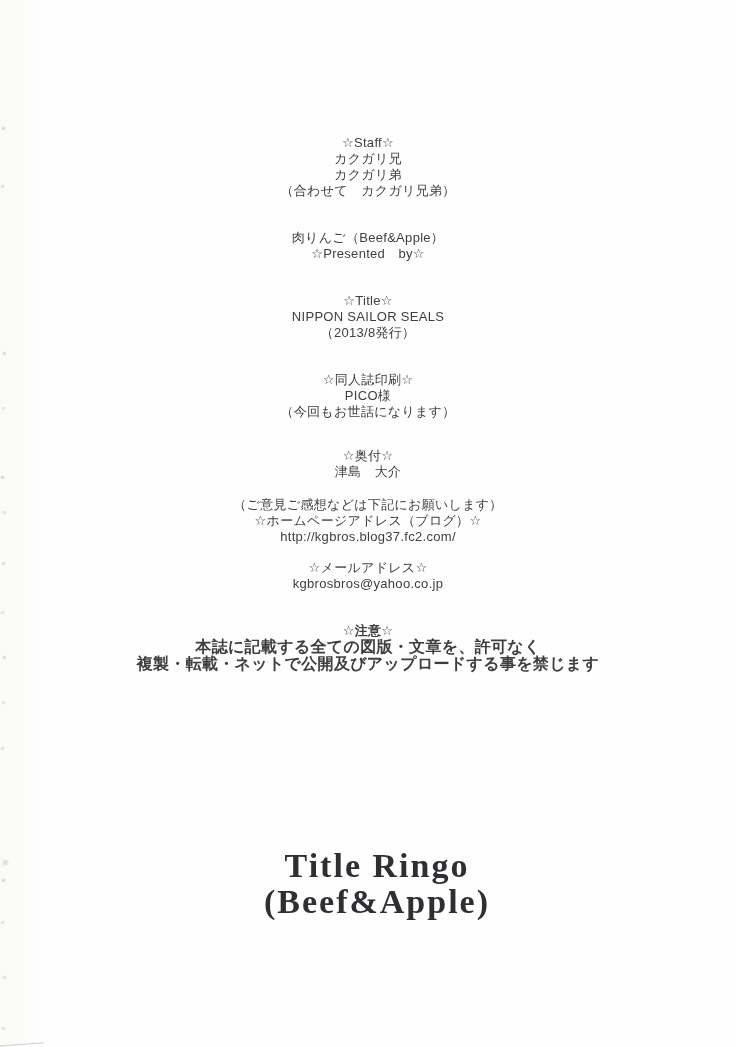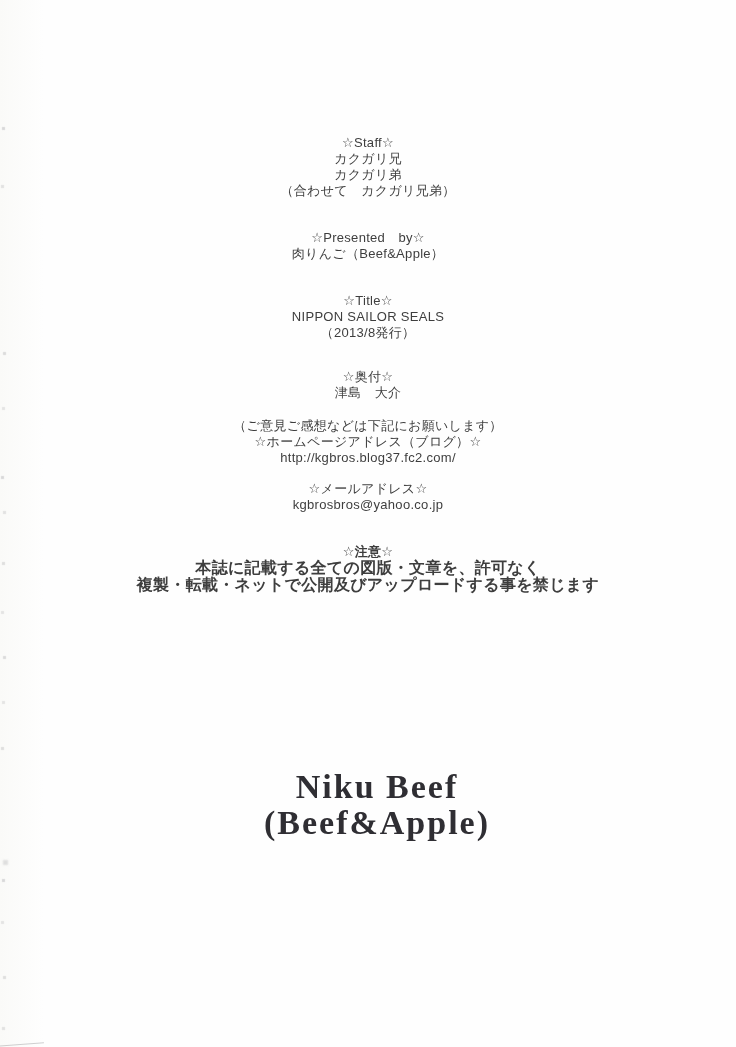--- a/index.html
+++ b/index.html
@@ -101,30 +101,35 @@
   <div class="colophon">
 
     <div class="sec sec-staff">
       <div class="line">☆Staff☆</div>
       <div class="line">カクガリ兄</div>
       <div class="line">カクガリ弟</div>
       <div class="line">（合わせて　カクガリ兄弟）</div>
     </div>
 
     <div class="sec sec-presented">
+      <div class="line">肉りんご（Beef&amp;Apple）</div>
       <div class="line">☆Presented　by☆</div>
-      <div class="line">肉りんご（Beef&amp;Apple）</div>
     </div>
 
     <div class="sec sec-title">
       <div class="line">☆Title☆</div>
       <div class="line">NIPPON SAILOR SEALS</div>
       <div class="line">（2013/8発行）</div>
     </div>
 
+    <div class="sec sec-printer">
+      <div class="line">☆同人誌印刷☆</div>
+      <div class="line">PICO様</div>
+      <div class="line">（今回もお世話になります）</div>
+    </div>
 
     <div class="sec sec-imprint">
       <div class="line">☆奥付☆</div>
       <div class="line">津島　大介</div>
     </div>
 
     <div class="sec sec-feedback">
       <div class="line">（ご意見ご感想などは下記にお願いします）</div>
     </div>
 
@@ -138,21 +143,21 @@
       <div class="line">kgbrosbros@yahoo.co.jp</div>
     </div>
 
     <div class="sec sec-notice">
       <div class="line">☆注意☆</div>
       <div class="line line-big">本誌に記載する全ての図版・文章を、許可なく</div>
       <div class="line line-big">複製・転載・ネットで公開及びアップロードする事を禁じます</div>
     </div>
 
     <div class="logo">
-      <div class="line">Niku Beef</div>
+      <div class="line">Title Ringo</div>
       <div class="line">(Beef&amp;Apple)</div>
     </div>
 
   </div>
 
   <div class="scan-corner"></div>
 
 </div>
 
 </body></html>

